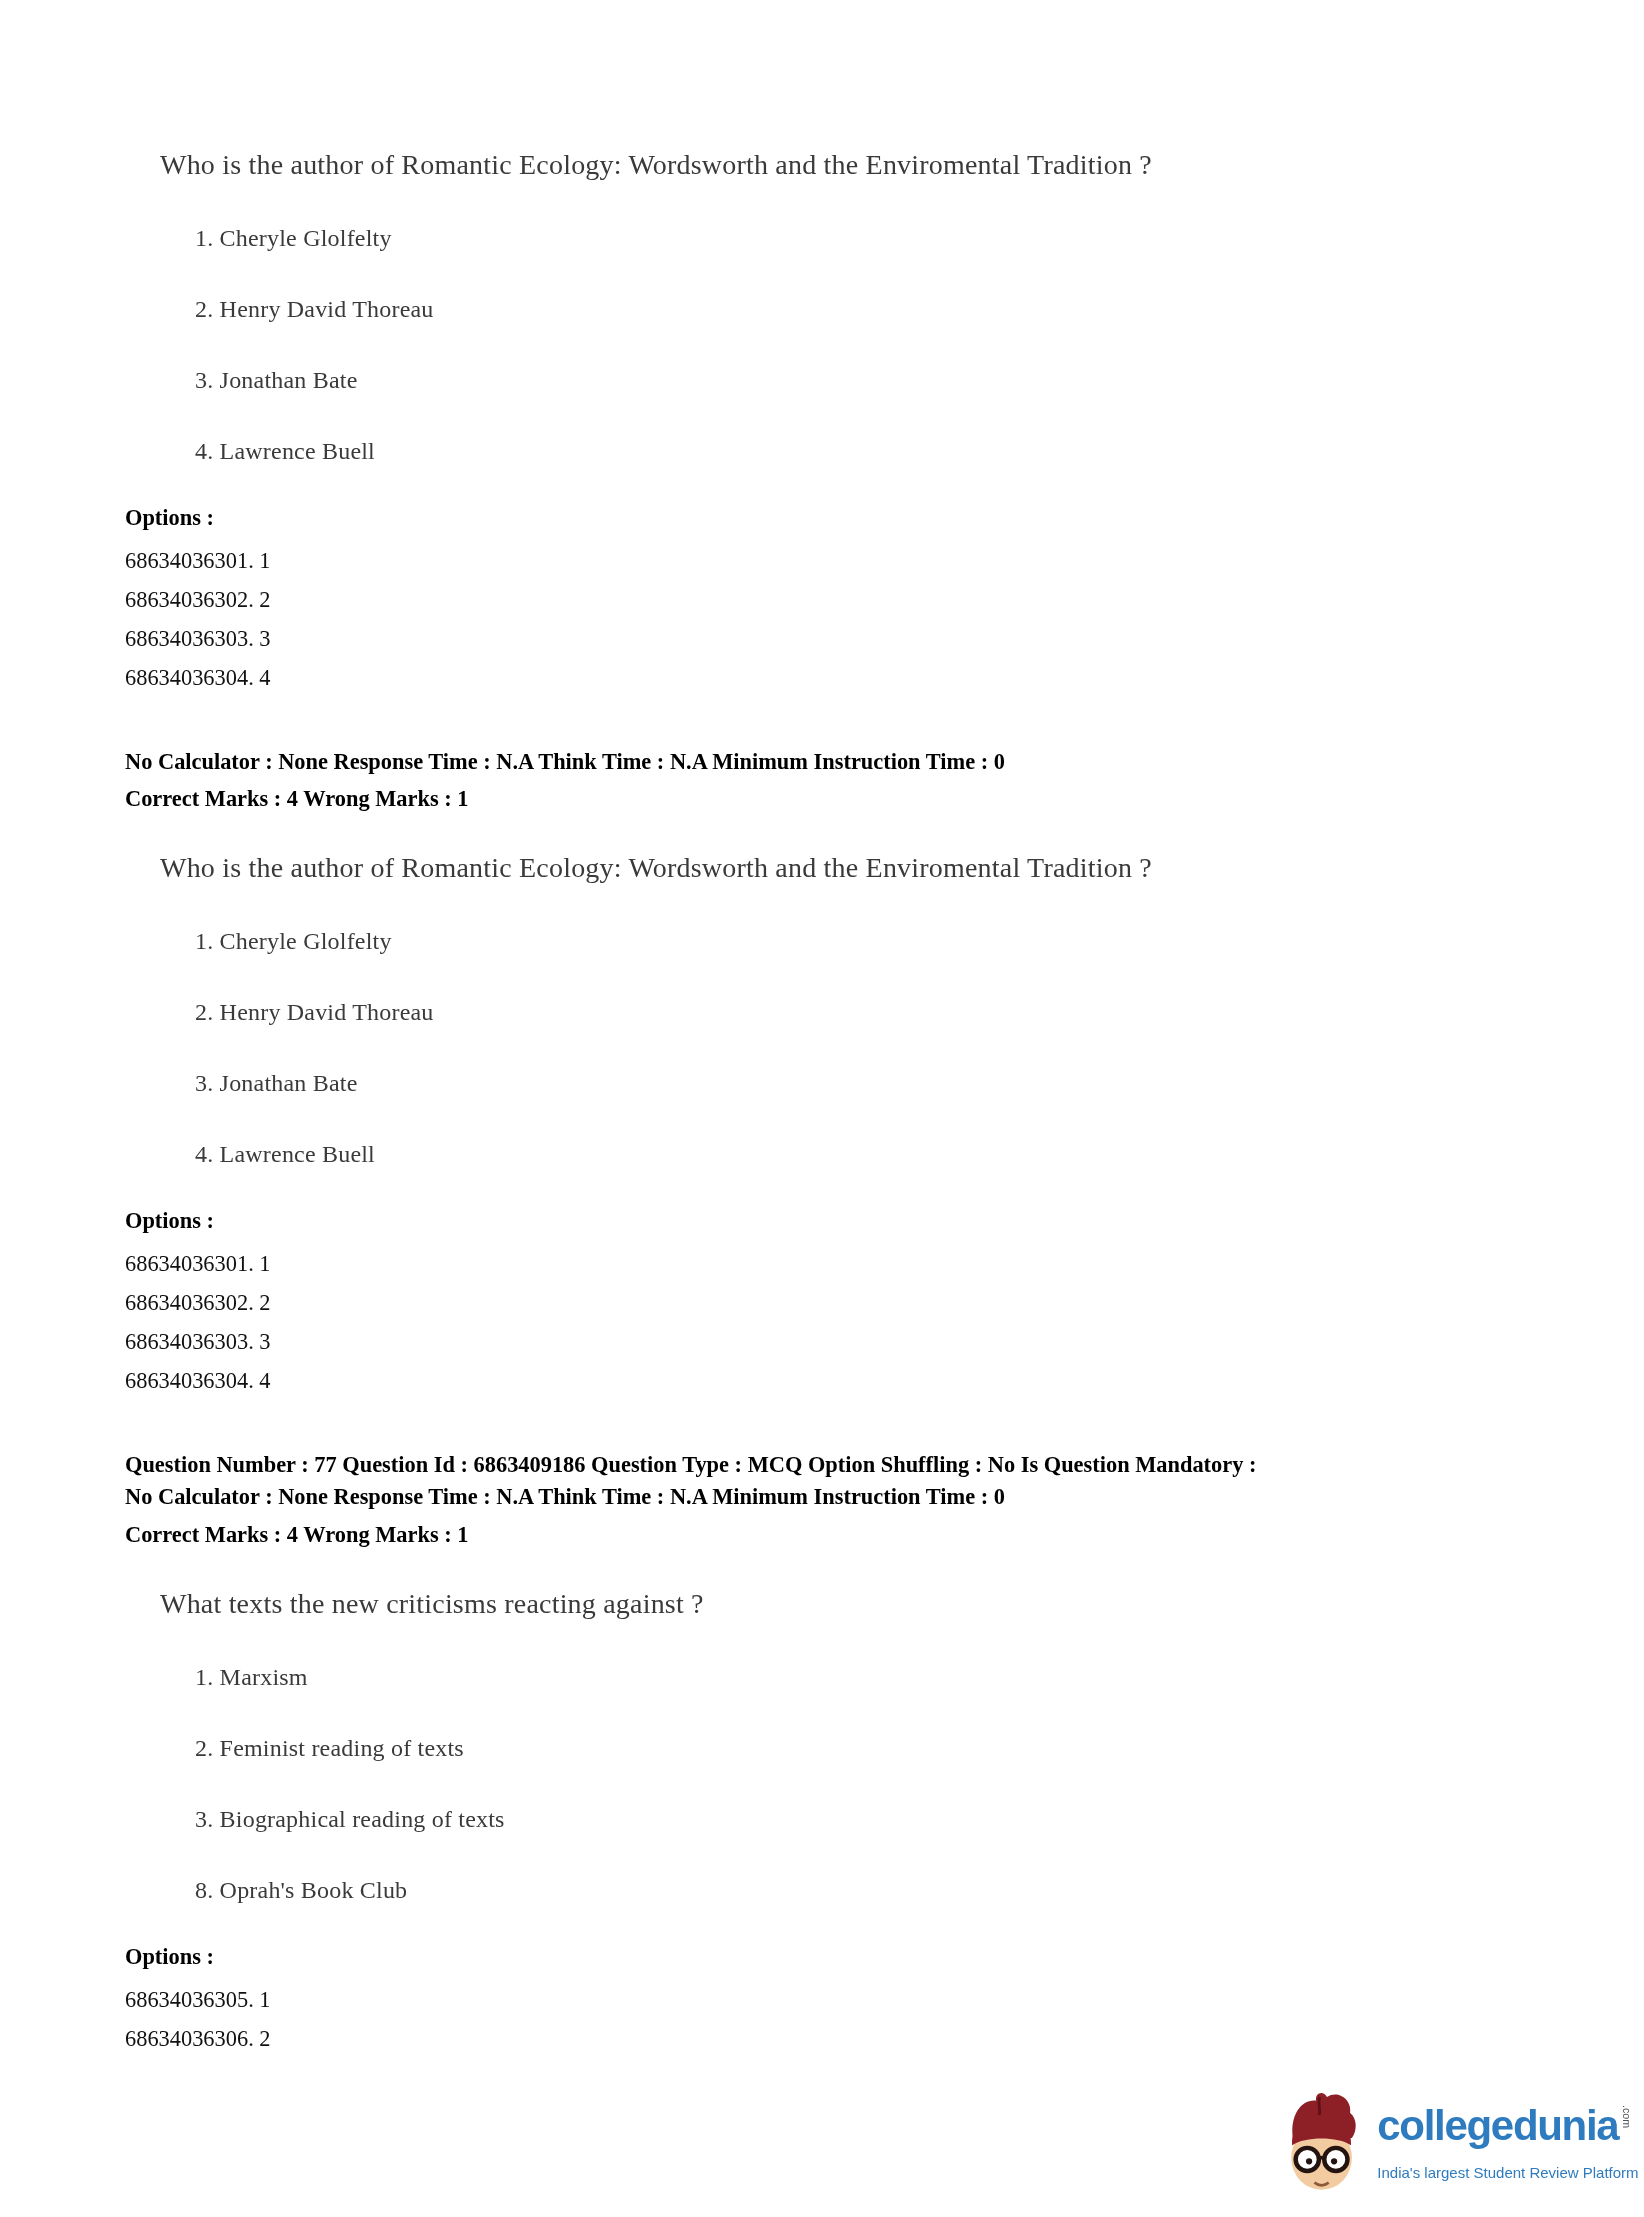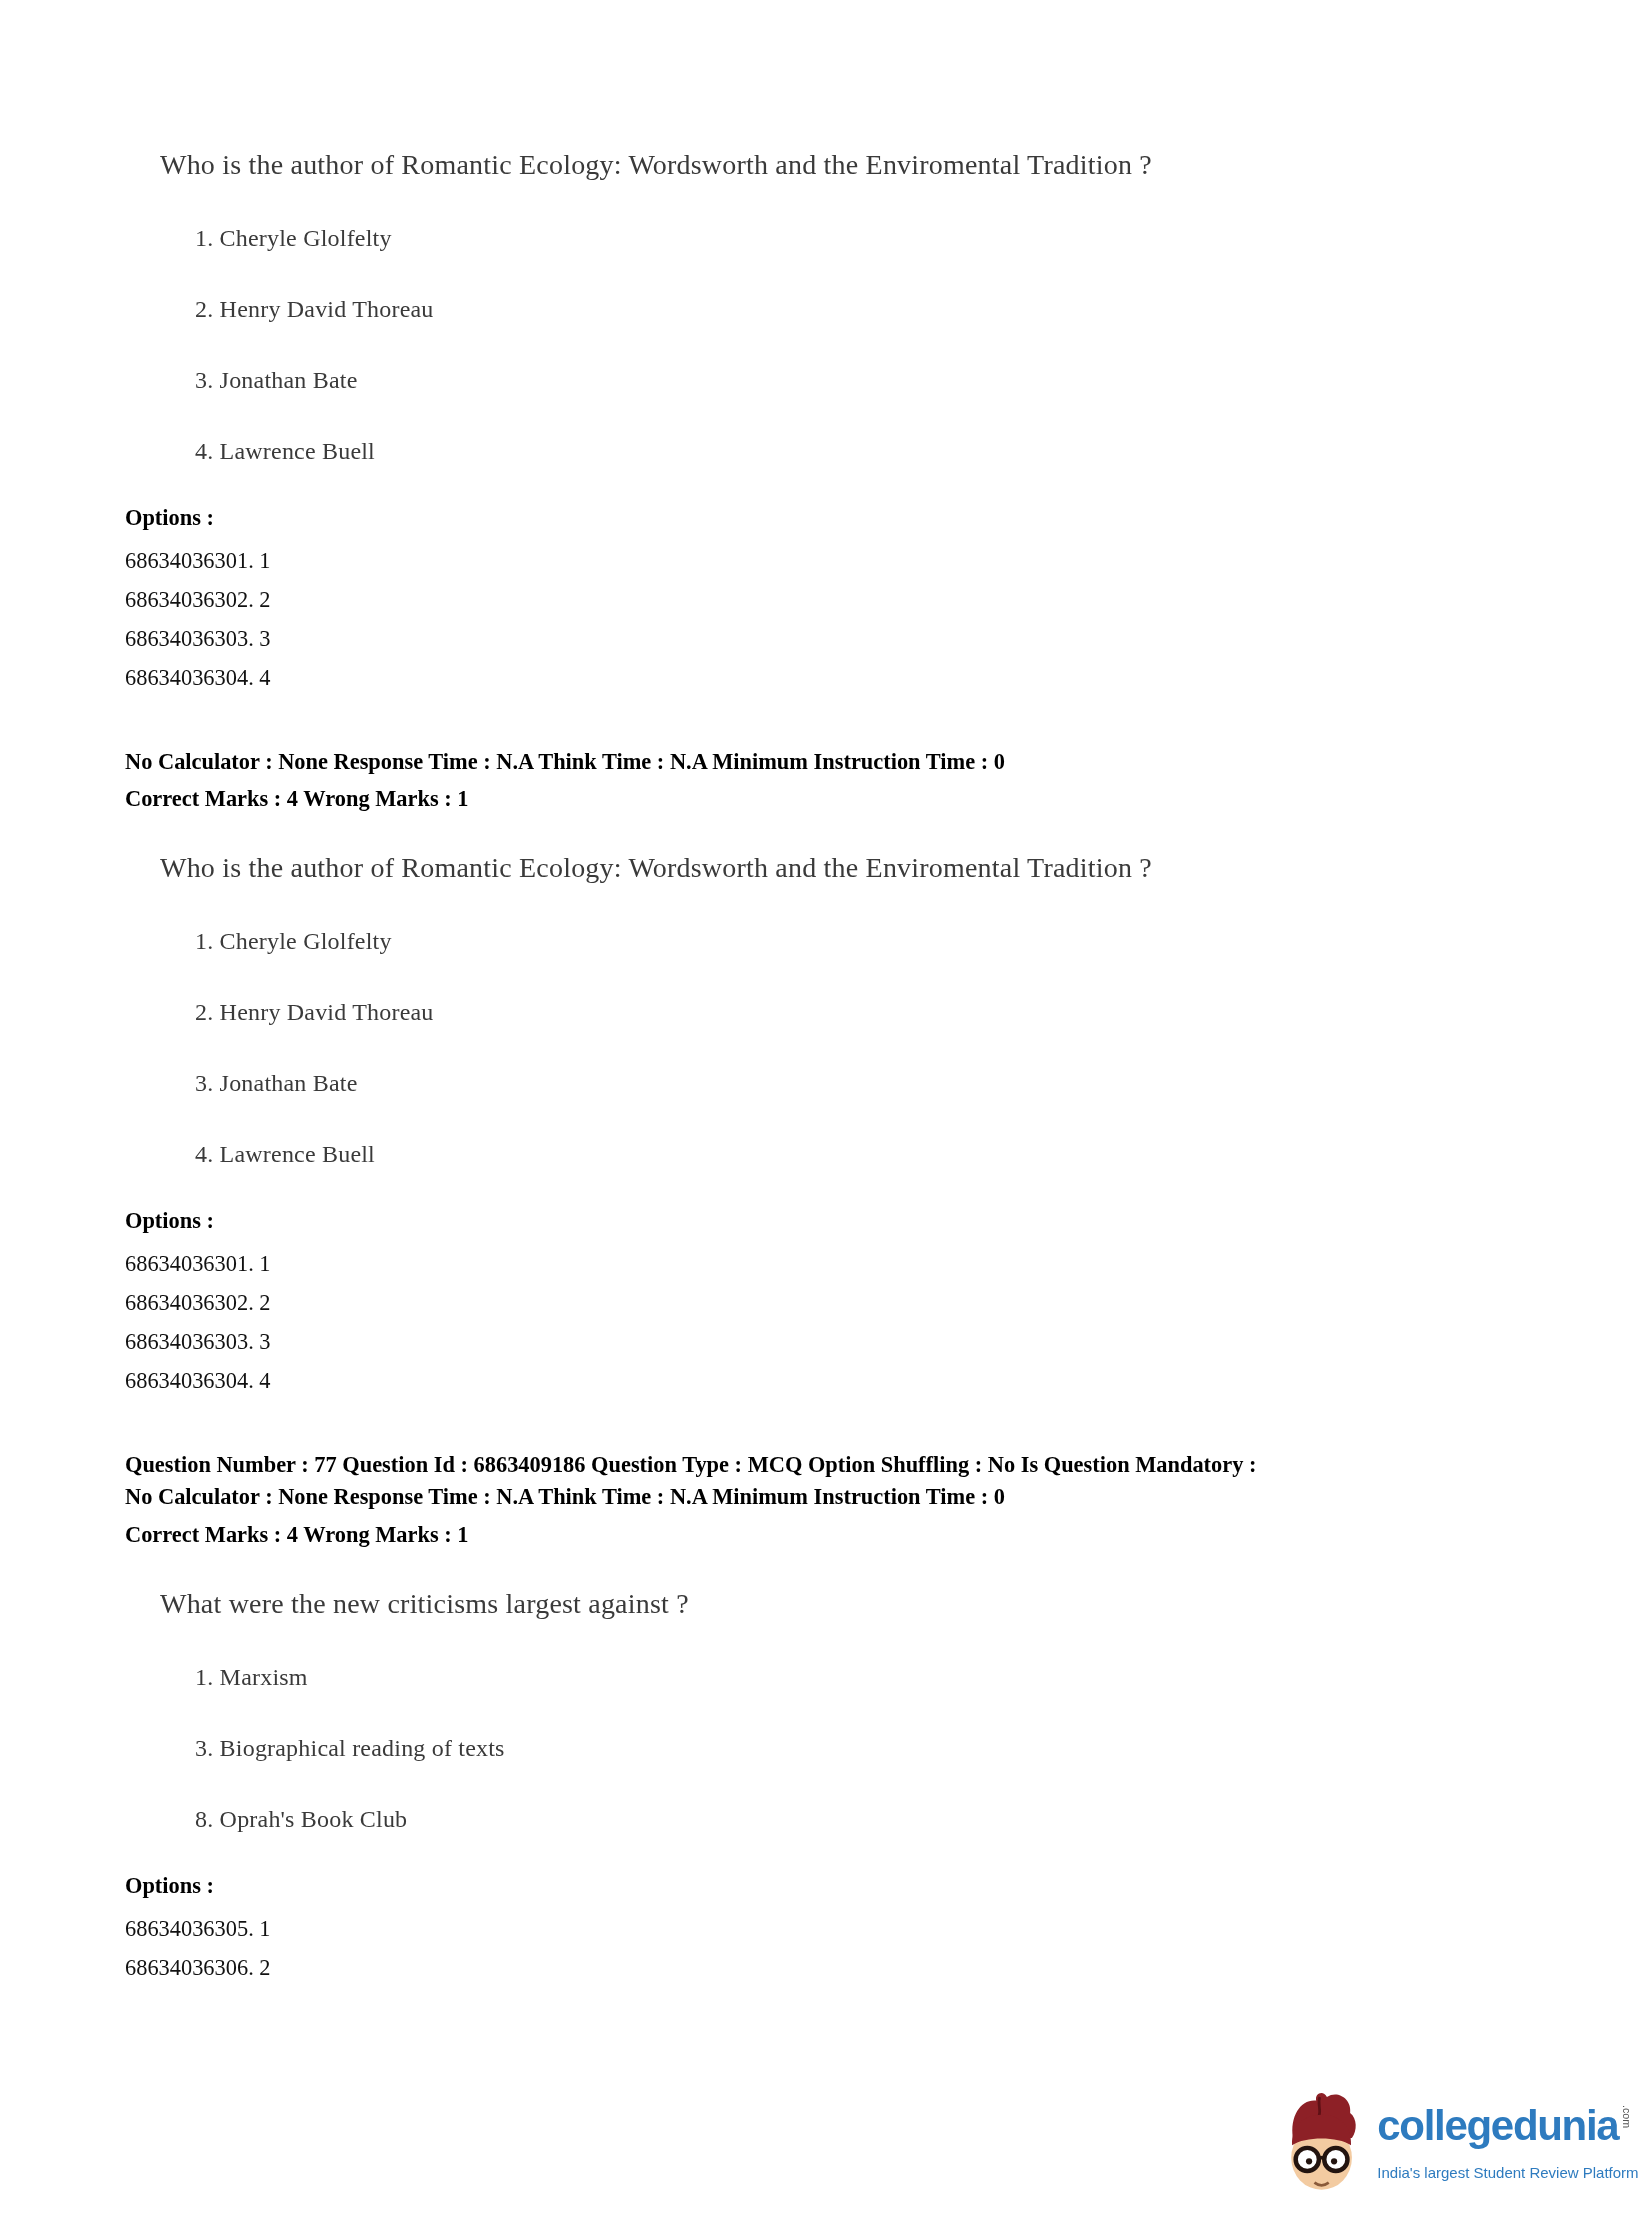--- a/index.html
+++ b/index.html
@@ -128,23 +128,24 @@
       <div class="option-id">68634036304. 4</div>
     </div>
   </section>
 
   <section class="question-block">
     <div class="meta-block">
       <div class="meta-line">Question Number : 77 Question Id : 6863409186 Question Type : MCQ Option Shuffling : No Is Question Mandatory :</div>
       <div class="meta-line">No Calculator : None Response Time : N.A Think Time : N.A Minimum Instruction Time : 0</div>
       <div class="meta-line meta-marks">Correct Marks : 4 Wrong Marks : 1</div>
     </div>
-    <p class="question-text">What were the new criticisms largest against ?</p>
+    <p class="question-text">What texts the new criticisms reacting against ?</p>
     <div class="choices">
       <p class="choice">1. Marxism</p>
+      <p class="choice">2. Feminist reading of texts</p>
       <p class="choice">3. Biographical reading of texts</p>
       <p class="choice">8. Oprah's Book Club</p>
     </div>
     <p class="options-label">Options :</p>
     <div class="option-ids">
       <div class="option-id">68634036305. 1</div>
       <div class="option-id">68634036306. 2</div>
     </div>
   </section>
 

